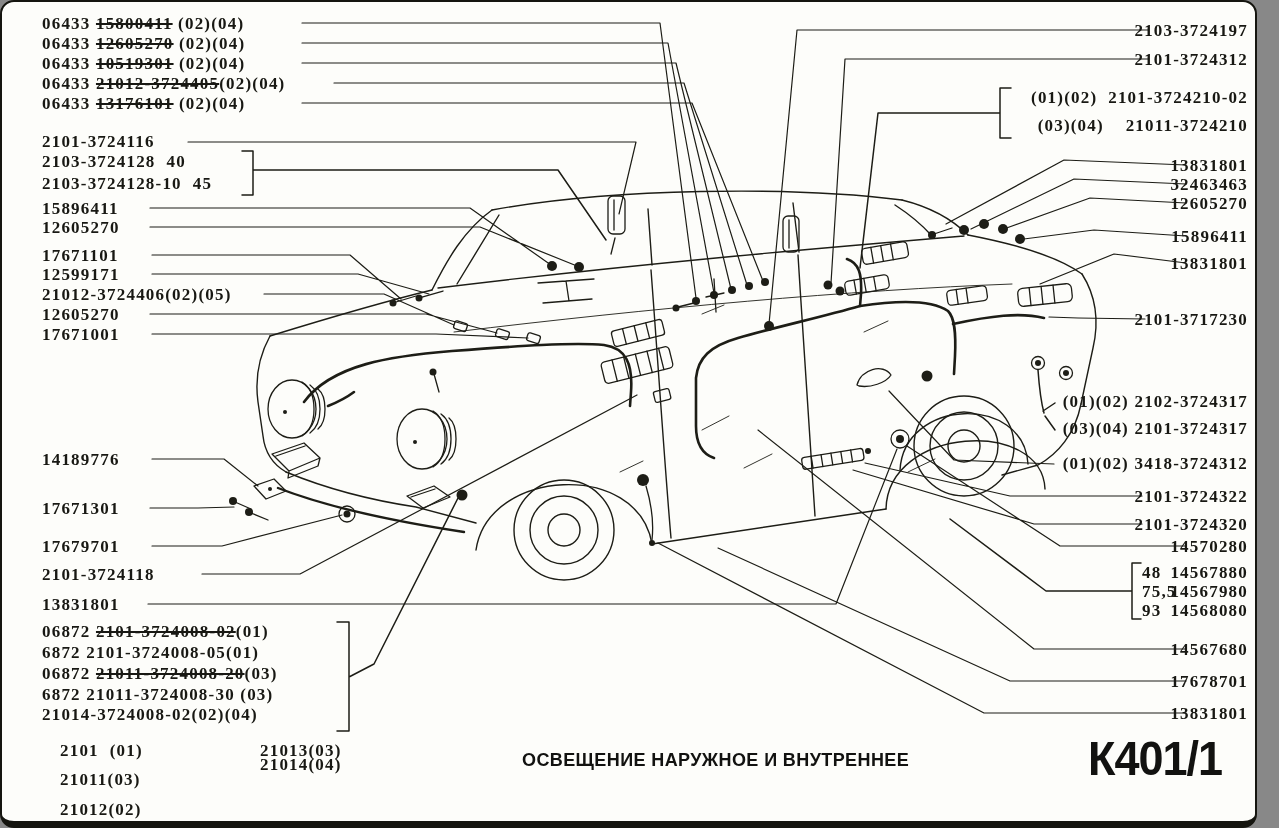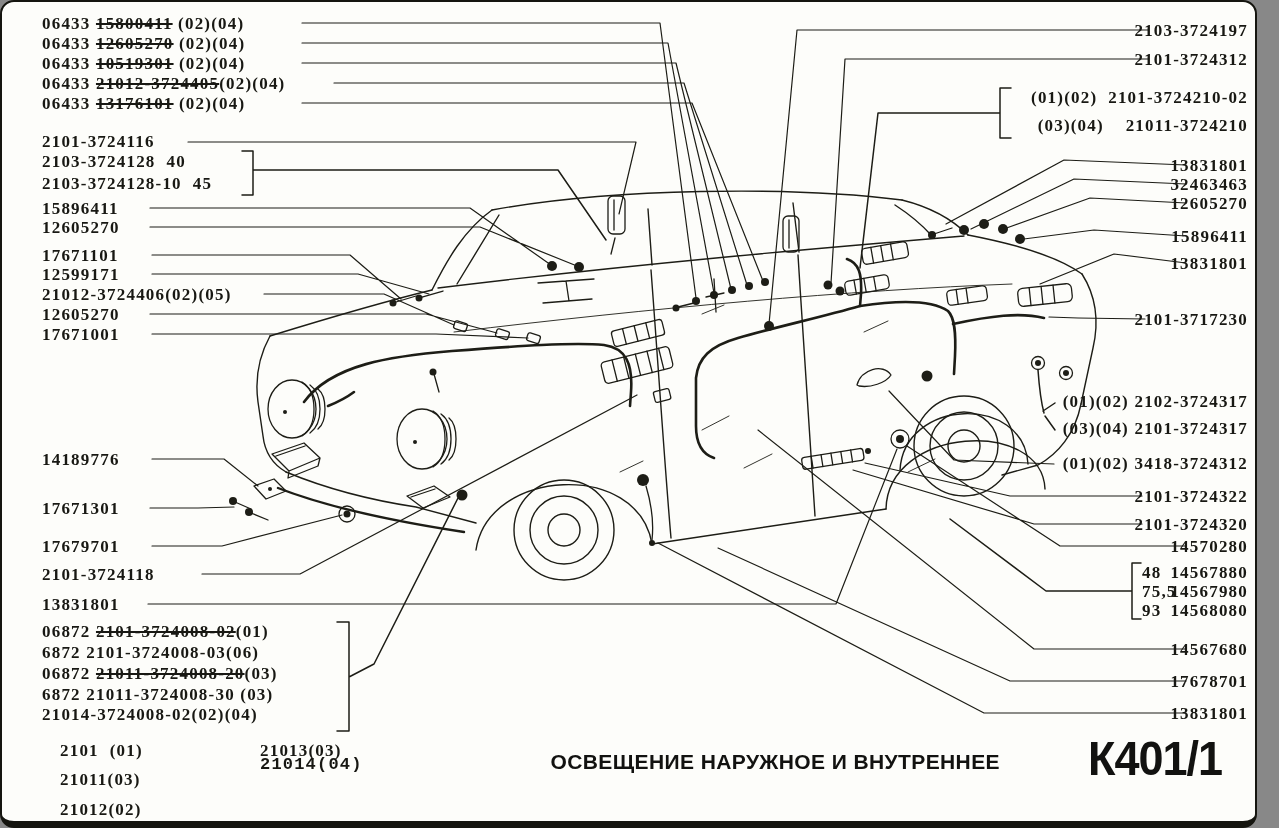--- a/index.html
+++ b/index.html
@@ -2,22 +2,22 @@
 <html><head>
 <meta charset="utf-8">
 <style>
   html,body{margin:0;padding:0;background:#888;}
   .page{position:relative;width:1257px;height:828px;background:#fdfdfa;
         font-family:"Liberation Serif",serif;overflow:hidden;box-sizing:border-box;
         border:2px solid #15150f;border-bottom:7px solid #15150f;border-radius:14px;}
   .lbl{position:absolute;font-weight:700;font-size:17px;letter-spacing:1.2px;
        color:#181813;white-space:pre;line-height:1;}
   .strike{text-decoration:line-through;text-decoration-thickness:2px;}
-  .title{position:absolute;left:520px;top:748px;width:478px;text-align:right;
-         font-family:"Liberation Sans",sans-serif;font-weight:700;font-size:21px;
+  .title{position:absolute;left:520px;top:748px;width:478px;text-align:left;
+         font-family:"Liberation Sans",sans-serif;font-weight:700;font-size:18px;
          letter-spacing:.4px;color:#121210;white-space:nowrap;}
   .code{position:absolute;left:1086px;top:731px;font-family:"Liberation Sans",sans-serif;
         font-weight:700;font-size:45px;letter-spacing:-1px;color:#121210;transform:scaleY(1.08);}
   svg{position:absolute;left:0;top:0;}
   .ink{stroke:#1d1d16;fill:none;stroke-linecap:round;stroke-linejoin:round;}
   .f{fill:#1d1d16;stroke:none;}
 </style>
 </head>
 <body>
 
@@ -199,29 +199,29 @@
       <div class="lbl" style="left: 40px; top: 264px;">12599171</div>
       <div class="lbl" style="left: 40px; top: 284px;">21012-3724406(02)(05)</div>
       <div class="lbl" style="left: 40px; top: 304px;">12605270</div>
       <div class="lbl" style="left: 40px; top: 324px;">17671001</div>
       <div class="lbl" style="left: 40px; top: 449px;">14189776</div>
       <div class="lbl" style="left: 40px; top: 498px;">17671301</div>
       <div class="lbl" style="left: 40px; top: 536px;">17679701</div>
       <div class="lbl" style="left: 40px; top: 564px;">2101-3724118</div>
       <div class="lbl" style="left: 40px; top: 594px;">13831801</div>
       <div class="lbl" style="left: 40px; top: 621px;"><span>06872 </span><span class="strike">2101-3724008-02</span><span>(01)</span></div>
-      <div class="lbl" style="left: 40px; top: 642px;">6872 2101-3724008-03(06)</div>
+      <div class="lbl" style="left: 40px; top: 642px;">6872 2101-3724008-05(01)</div>
       <div class="lbl" style="left: 40px; top: 663px;"><span>06872 </span><span class="strike">21011-3724008-20</span><span>(03)</span></div>
       <div class="lbl" style="left: 40px; top: 684px;">6872 21011-3724008-30 (03)</div>
       <div class="lbl" style="left: 40px; top: 704px;">21014-3724008-02(02)(04)</div>
       <div class="lbl" style="left: 58px; top: 740px;">2101  (01)</div>
       <div class="lbl" style="left: 258px; top: 740px;">21013(03)</div>
       <div class="lbl" style="left: 58px; top: 769px;">21011(03)</div>
       <div class="lbl" style="left: 58px; top: 799px;">21012(02)</div>
-      <div class="lbl" style="left: 258px; top: 754px; font-family: Liberation Mono, monospace;">21014(04)</div>
+      <div class="lbl" style="left: 258px; top: 754px;">21014(04)</div>
       <div class="lbl" style="right: 7px; top: 20px;">2103-3724197</div>
       <div class="lbl" style="right: 7px; top: 49px;">2101-3724312</div>
       <div class="lbl" style="right: 7px; top: 87px;">(01)(02)  2101-3724210-02</div>
       <div class="lbl" style="right: 7px; top: 115px;">(03)(04)    21011-3724210</div>
       <div class="lbl" style="right: 7px; top: 155px;">13831801</div>
       <div class="lbl" style="right: 7px; top: 174px;">32463463</div>
       <div class="lbl" style="right: 7px; top: 193px;">12605270</div>
       <div class="lbl" style="right: 7px; top: 226px;">15896411</div>
       <div class="lbl" style="right: 7px; top: 253px;">13831801</div>
       <div class="lbl" style="right: 7px; top: 309px;">2101-3717230</div>

